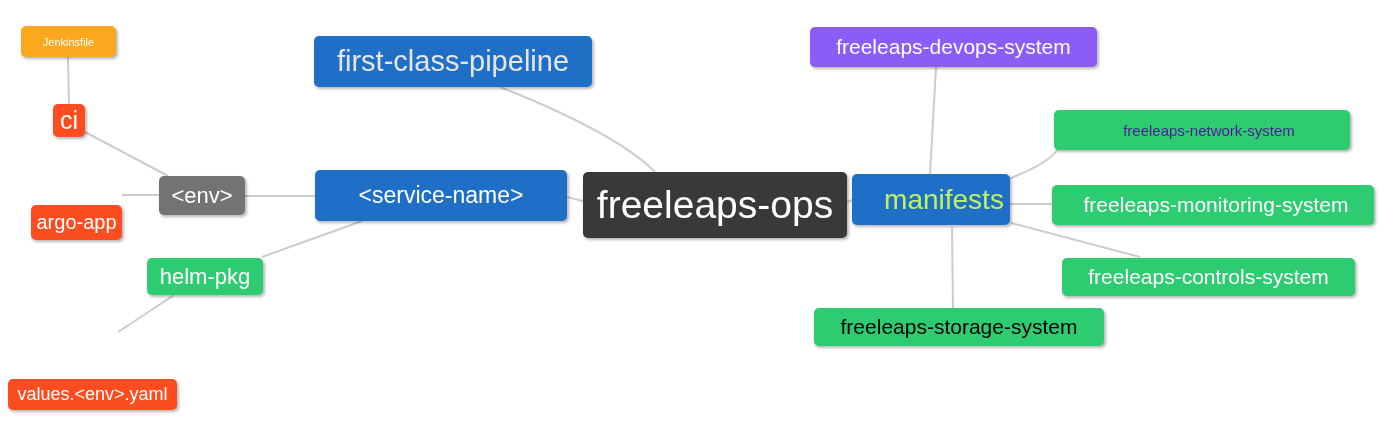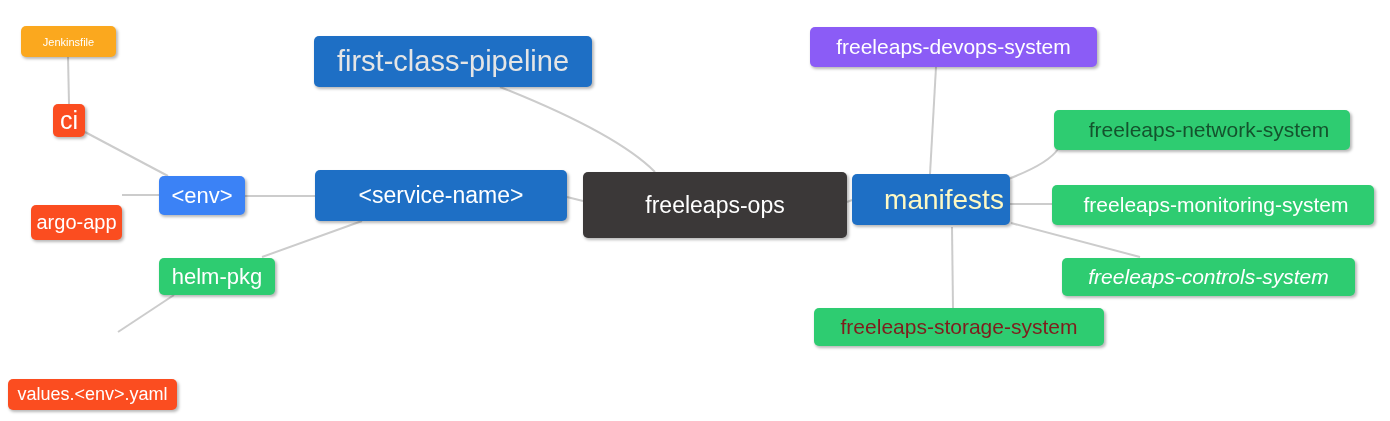--- a/index.html
+++ b/index.html
@@ -32,25 +32,25 @@
       <line x1="930" y1="174" x2="936" y2="67" stroke="#cccccc" stroke-width="2"></line>
       <path d="M 1008 179 Q 1048 164 1058 149" fill="none" stroke="#cccccc" stroke-width="2"></path>
       <line x1="1010" y1="204" x2="1052" y2="204" stroke="#cccccc" stroke-width="2"></line>
       <line x1="1011" y1="223" x2="1140" y2="257" stroke="#cccccc" stroke-width="2"></line>
       <line x1="952" y1="227" x2="953" y2="308" stroke="#cccccc" stroke-width="2"></line>
     </svg>
 
 <div class="node" style="left: 21px; top: 26px; width: 95px; height: 31px; font-size: 11px; background: rgb(251, 168, 30); color: rgb(255, 255, 255);">Jenkinsfile</div>
     <div class="node" style="left: 53px; top: 104px; width: 32px; height: 33px; font-size: 25px; background: rgb(251, 77, 32); color: rgb(255, 255, 255);">ci</div>
     <div class="node" style="left: 31px; top: 177px; width: 91px; height: 35px; font-size: 20px; background: rgb(251, 77, 32); color: rgb(255, 255, 255); margin-top: 28px;">argo-app</div>
-    <div class="node" style="left: 159px; top: 176px; width: 86px; height: 39px; font-size: 22px; background: #3b82f6; color: rgb(255, 255, 255);">&lt;env&gt;</div>
-    <div class="node" style="left: 147px; top: 258px; width: 116px; height: 37px; font-size: 22px; background: rgb(46, 204, 113); color: rgb(255, 255, 255); margin-left: 12px;">helm-pkg</div>
+    <div class="node" style="left: 159px; top: 176px; width: 86px; height: 39px; font-size: 22px; background: #737373; color: rgb(255, 255, 255);">&lt;env&gt;</div>
+    <div class="node" style="left: 147px; top: 258px; width: 116px; height: 37px; font-size: 22px; background: rgb(46, 204, 113); color: rgb(255, 255, 255);">helm-pkg</div>
     <div class="node" style="left: 8px; top: 332px; width: 169px; height: 31px; font-size: 18px; background: rgb(251, 77, 32); color: rgb(255, 255, 255); margin-top: 47px;">values.&lt;env&gt;.yaml</div>
     <div class="node" style="left: 314px; top: 36px; width: 278px; height: 51px; font-size: 29px; background: rgb(30, 111, 197); color: #e5e5e5;">first-class-pipeline</div>
     <div class="node" style="left: 315px; top: 170px; width: 252px; height: 51px; font-size: 23px; background: rgb(30, 111, 197); color: rgb(255, 255, 255);">&lt;service-name&gt;</div>
-    <div class="node" style="left: 583px; top: 172px; width: 264px; height: 66px; font-size: 23px; background: rgb(59, 56, 56); color: rgb(255, 255, 255);">freeleaps-ops</div>
-    <div class="node" style="left: 852px; top: 174px; width: 158px; height: 51px; font-size: 28px; background: rgb(30, 111, 197); color: #fef9c3; padding-left: 32px;">manifests</div>
+    <div class="node" style="left: 583px; top: 172px; width: 264px; height: 66px; font-size: 39px; background: rgb(59, 56, 56); color: rgb(255, 255, 255);">freeleaps-ops</div>
+    <div class="node" style="left: 852px; top: 174px; width: 158px; height: 51px; font-size: 28px; background: rgb(30, 111, 197); color: #bef264; padding-left: 32px;">manifests</div>
     <div class="node" style="left: 798px; top: 27px; width: 287px; height: 40px; font-size: 21px; background: #8b5cf6; color: rgb(255, 255, 255); margin-left: 12px;">freeleaps-devops-system</div>
-    <div class="node" style="left: 1054px; top: 110px; width: 296px; height: 40px; font-size: 21px; background: rgb(46, 204, 113); color: #14532d; padding-left: 20px;">freeleaps-network-system</div>
+    <div class="node" style="left: 1054px; top: 110px; width: 296px; height: 40px; font-size: 15px; background: rgb(46, 204, 113); color: #4c1d95; padding-left: 20px;">freeleaps-network-system</div>
     <div class="node" style="left: 1052px; top: 185px; width: 322px; height: 40px; font-size: 21px; background: rgb(46, 204, 113); color: rgb(255, 255, 255); padding-left: 12px;">freeleaps-monitoring-system</div>
-    <div class="node" style="left: 1062px; top: 258px; width: 293px; height: 38px; font-size: 21px; background: rgb(46, 204, 113); color: rgb(255, 255, 255); font-style: italic;">freeleaps-controls-system</div>
-    <div class="node" style="left: 814px; top: 308px; width: 290px; height: 38px; font-size: 21px; background: rgb(46, 204, 113); color: #7f1d1d; text-align: center;">freeleaps-storage-system</div>
+    <div class="node" style="left: 1062px; top: 258px; width: 293px; height: 38px; font-size: 21px; background: rgb(46, 204, 113); color: rgb(255, 255, 255);">freeleaps-controls-system</div>
+    <div class="node" style="left: 814px; top: 308px; width: 290px; height: 38px; font-size: 21px; background: rgb(46, 204, 113); color: #000000; text-align: center;">freeleaps-storage-system</div>
   </div>
 
 </body></html>

